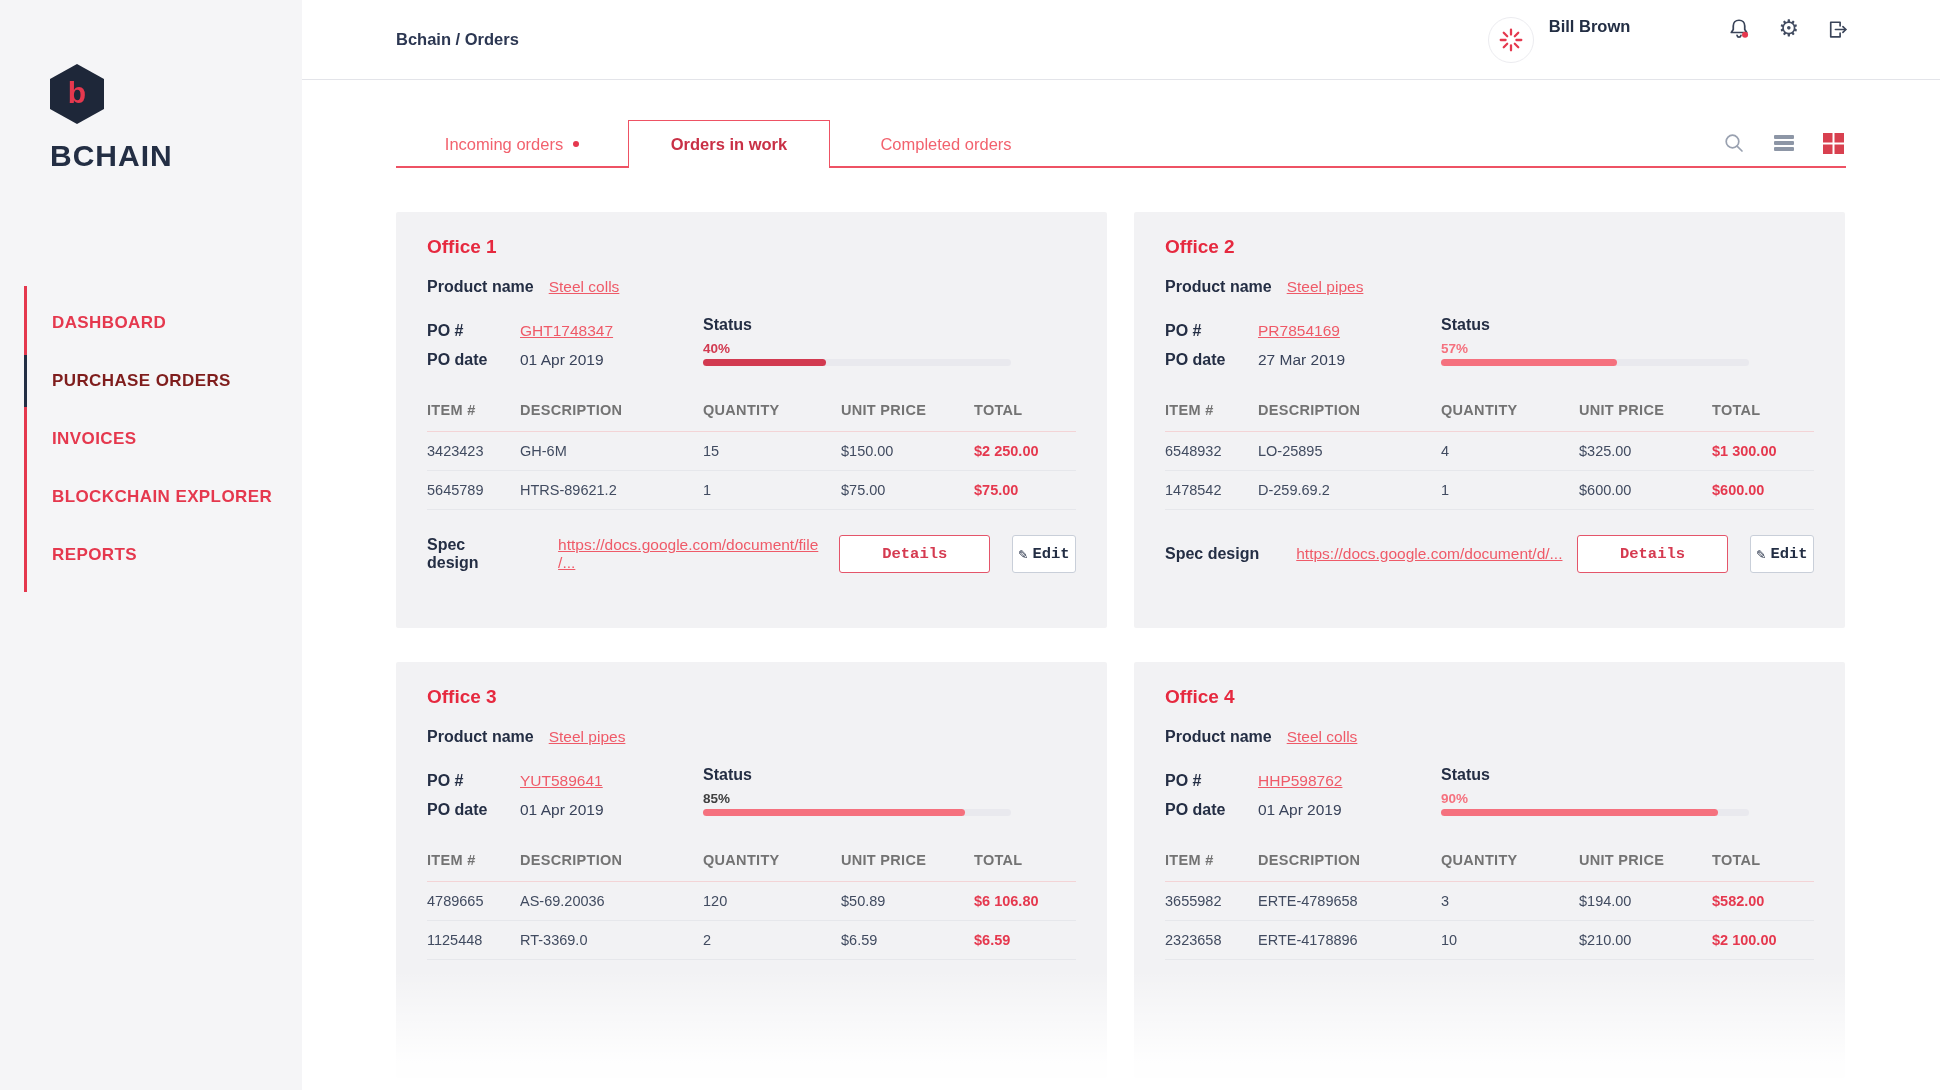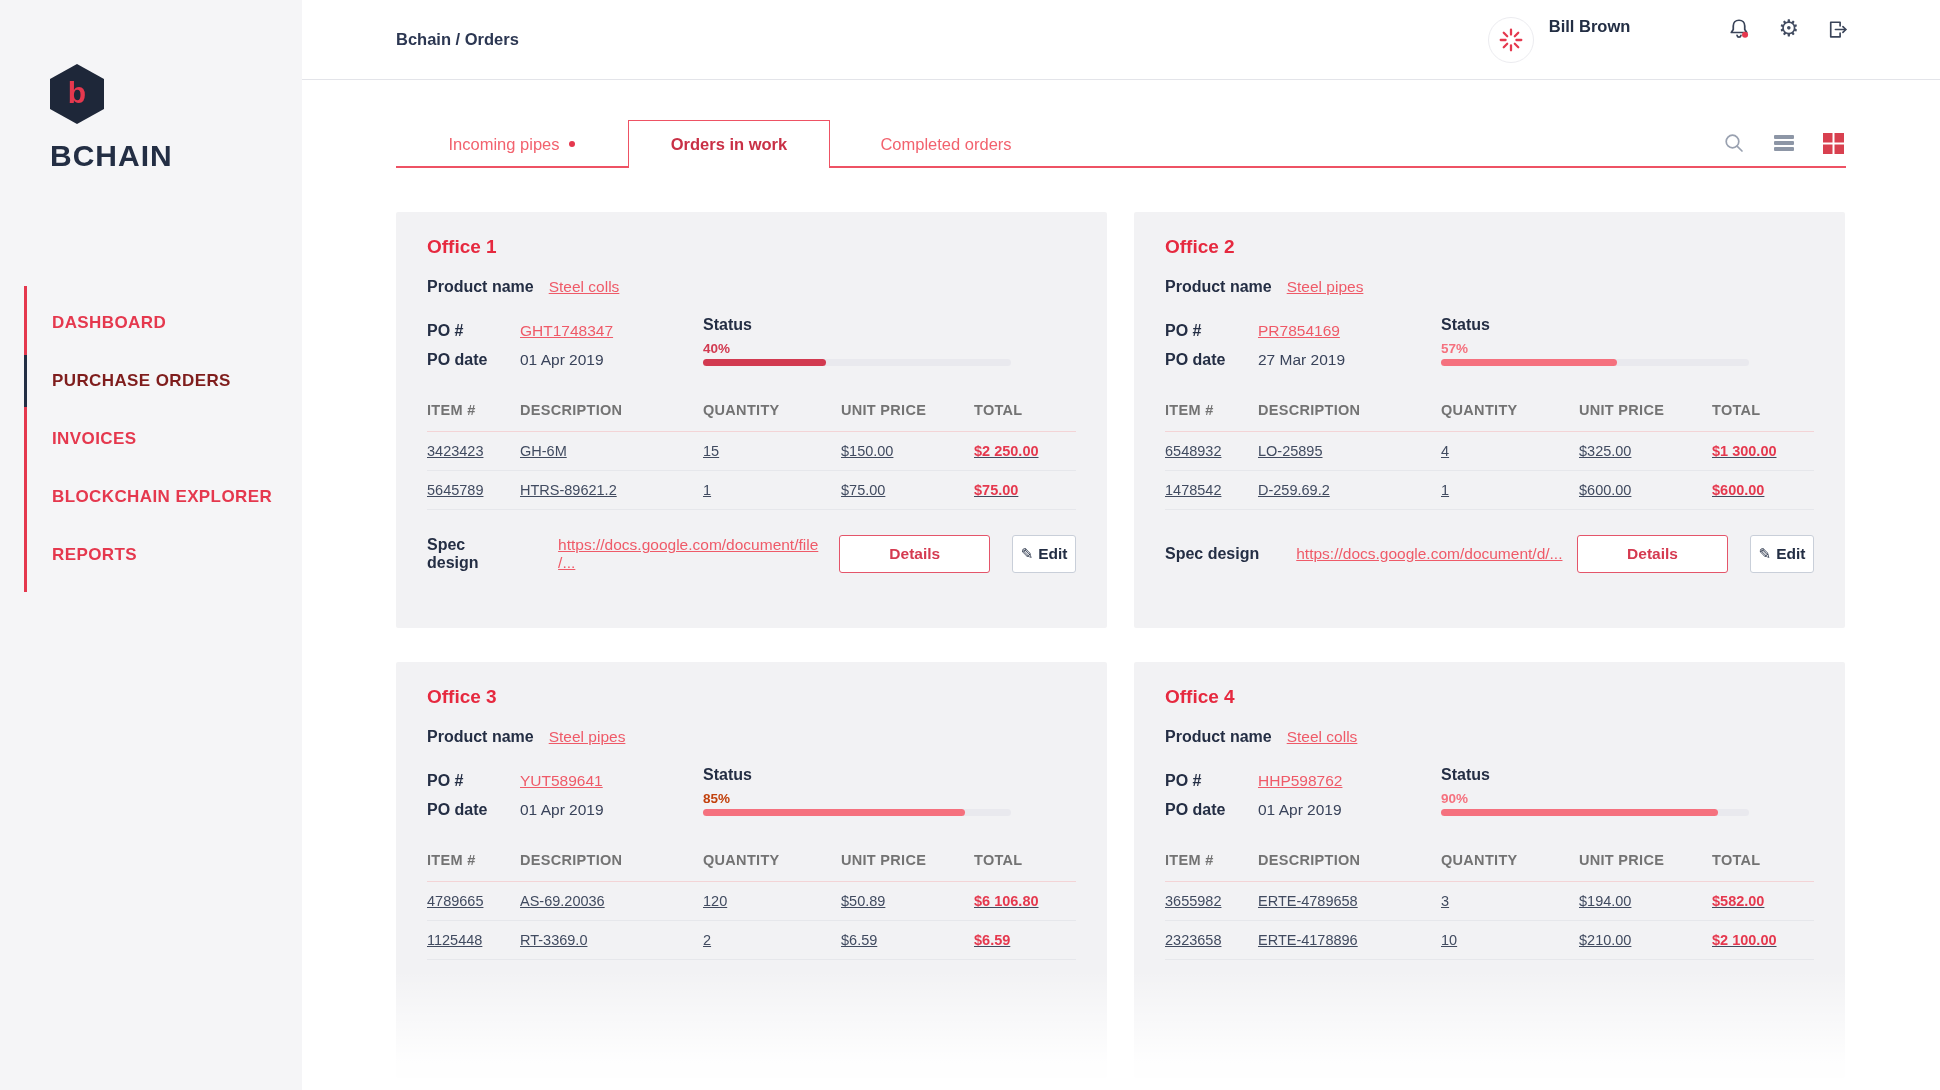--- a/index.html
+++ b/index.html
@@ -72,26 +72,26 @@
   .kv .val { color:#39435a; }
   .info-right { flex:1; }
   .pct { margin-top:7px; font-size:13.5px; font-weight:700; }
   .track { margin-top:3px; width:308px; height:7px; border-radius:4px; background:#e9e9ee; }
   .fill { height:7px; border-radius:4px; }
 
   .tbl { margin-top:28px; }
   .thead, .trow { display:grid; grid-template-columns:93px 183px 138px 133px 102px; align-items:center; }
   .thead { padding-bottom:13px; border-bottom:1px solid #f3d4d6;
     font-size:14.5px; font-weight:700; color:#737373; letter-spacing:.3px; }
-  .trow { height:39px; border-bottom:1px solid #e6e7eb; font-size:14.5px; color:#414b60;text-decoration:underline; }
+  .trow { height:39px; border-bottom:1px solid #e6e7eb; font-size:14.5px; color:#414b60; }
   .trow .total { color:#e5384e; font-weight:700; }
 
   .spec-row { margin-top:25px; display:flex; align-items:center; }
   .spec-link { margin-left:37px; font-size:15.5px; }
-  .btn { height:38px; border-radius:3px; background:#fff; font-family:Liberation Sans, sans-serif;
+  .btn { height:38px; border-radius:3px; background:#fff; font-family:Liberation Mono, monospace;
     font-size:15.5px; font-weight:700; cursor:pointer; }
   .btn-details { margin-left:auto; width:151px; border:1px solid #e4556a; color:#d53a50; }
   .btn-edit { margin-left:22px; width:64px; border:1px solid #c9cfd9; color:#232e44;
     display:flex; align-items:center; justify-content:center; gap:5px; }
   .pencil { font-size:15px; font-weight:400; }
 
   .bottom-fade { position:absolute; left:302px; right:0; bottom:0; height:120px; pointer-events:none;
     background:linear-gradient(rgba(255,255,255,0), rgba(255,255,255,.95) 80%); }
 </style>
 </head>
@@ -149,21 +149,21 @@
       </svg>
     </div>
   </div>
 </header>
 
 <main class="content">
 
   <div class="tabs-wrap">
     <div class="tabs">
         <div class="tab">
-          <span>Incoming pipes</span>
+          <span>Incoming orders</span>
           <span class="new-dot"></span>
         </div>
         <div class="tab active">
           <span>Orders in work</span>
         </div>
         <div class="tab">
           <span>Completed orders</span>
         </div>
       </div>
     <div class="tabs-underline"></div>
@@ -331,21 +331,21 @@
           <span class="lbl">PO #</span>
           <a class="link po-link">YUT589641</a>
         </div>
         <div class="kv">
           <span class="lbl">PO date</span>
           <span class="val po-date-val">01 Apr 2019</span>
         </div>
       </div>
       <div class="info-right">
         <span class="lbl">Status</span>
-        <div class="pct" style="color: #c2410c;">85%</div>
+        <div class="pct" style="color: #404040;">85%</div>
         <div class="track">
               <div class="fill" style="width: 85%; background: rgb(245, 113, 126);"></div>
             </div>
       </div>
     </div>
     <div class="tbl">
       <div class="thead">
             <div>ITEM #</div>
             <div>DESCRIPTION</div>
             <div>QUANTITY</div>

